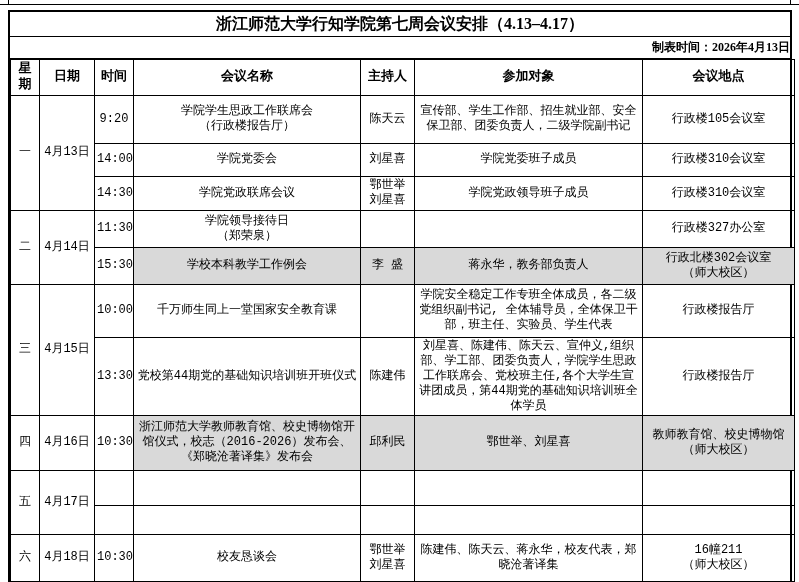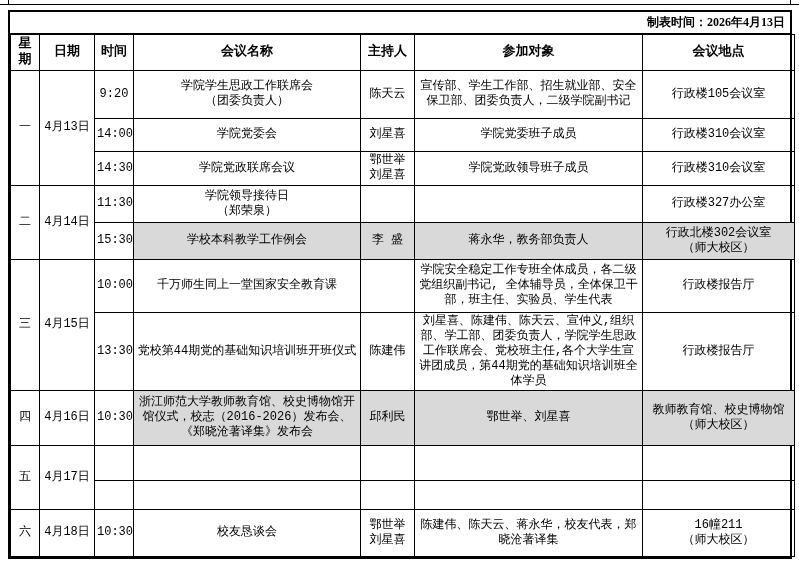--- a/index.html
+++ b/index.html
@@ -6,41 +6,42 @@
   .page{position:relative;width:799px;height:582px;background:#ffffff;overflow:hidden;
         font-family:"Liberation Serif","DejaVu Serif",serif;color:#000;}
   .top-line{position:absolute;top:4px;left:0;width:799px;height:0;border-top:1px solid #000;}
   .stub{position:absolute;top:0;width:0;height:5px;border-left:1px solid #000;}
   .stub.left{left:8px;}
   .stub.right{left:790px;}
   .sheet{position:absolute;left:8px;top:10px;width:784px;border:2px solid #000;box-sizing:border-box;background:#fff;}
   .title-row{height:24px;line-height:24px;text-align:center;font-weight:bold;font-size:16px;
              border-bottom:1px solid #000;white-space:nowrap;}
   .meta-row{height:21px;line-height:21px;text-align:right;font-weight:bold;font-size:12px;
-            padding-right:5px;border-bottom:1px solid #000;}
+            border-bottom:1px solid #000;}
   table.sched{border-collapse:collapse;table-layout:fixed;width:100%;font-family:Liberation Mono, monospace;}
   .sched th,.sched td{border:1px solid #000;text-align:center;vertical-align:middle;
             white-space:pre-line;font-size:12px;line-height:1.25;padding:1px 2px;overflow:hidden;}
   .sched th{font-weight:bold;font-size:13px;height:28px;}
   .hl{background:#d9d9d9;}
   tr.h48{height:48px;} tr.h33{height:33px;} tr.h34{height:34px;} tr.h37{height:37px;}
   tr.h53{height:53px;} tr.h78{height:78px;} tr.h55{height:55px;} tr.h35{height:35px;}
   tr.h29{height:29px;} tr.h47{height:47px;}
   td.name-cell{font-size:12px;}
   td.att-cell{font-size:12px;margin-top:36px;}
 </style>
 </head>
 <body>
 
 <div class="page">
   <div class="top-line"></div>
   <div class="stub left"></div>
   <div class="stub right"></div>
 
   <div class="sheet">
+    <div class="title-row">浙江师范大学行知学院第七周会议安排（4.13–4.17）</div>
     <div class="meta-row">制表时间：2026年4月13日</div>
 
     <table class="sched">
       <colgroup>
         <col style="width:29px">
           <col style="width:55px">
           <col style="width:39px">
         <col style="width:227px">
           <col style="width:54px">
           <col style="width:228px">
@@ -57,21 +58,21 @@
           <th>会议地点</th>
         </tr>
       </thead>
       <tbody>
 
         <tr class="h48">
           <td rowspan="3">一</td>
           <td rowspan="3">4月13日</td>
           <td>9:20</td>
           <td class="name-cell">学院学生思政工作联席会
-（团委负责人）</td>
+（行政楼报告厅）</td>
           <td>陈天云</td>
           <td class="att-cell">宣传部、学生工作部、招生就业部、安全保卫部、团委负责人，二级学院副书记</td>
           <td>行政楼105会议室</td>
         </tr>
         <tr class="h33">
           <td>14:00</td>
           <td class="name-cell">学院党委会</td>
           <td>刘星喜</td>
           <td class="att-cell">学院党委班子成员</td>
           <td>行政楼310会议室</td>

